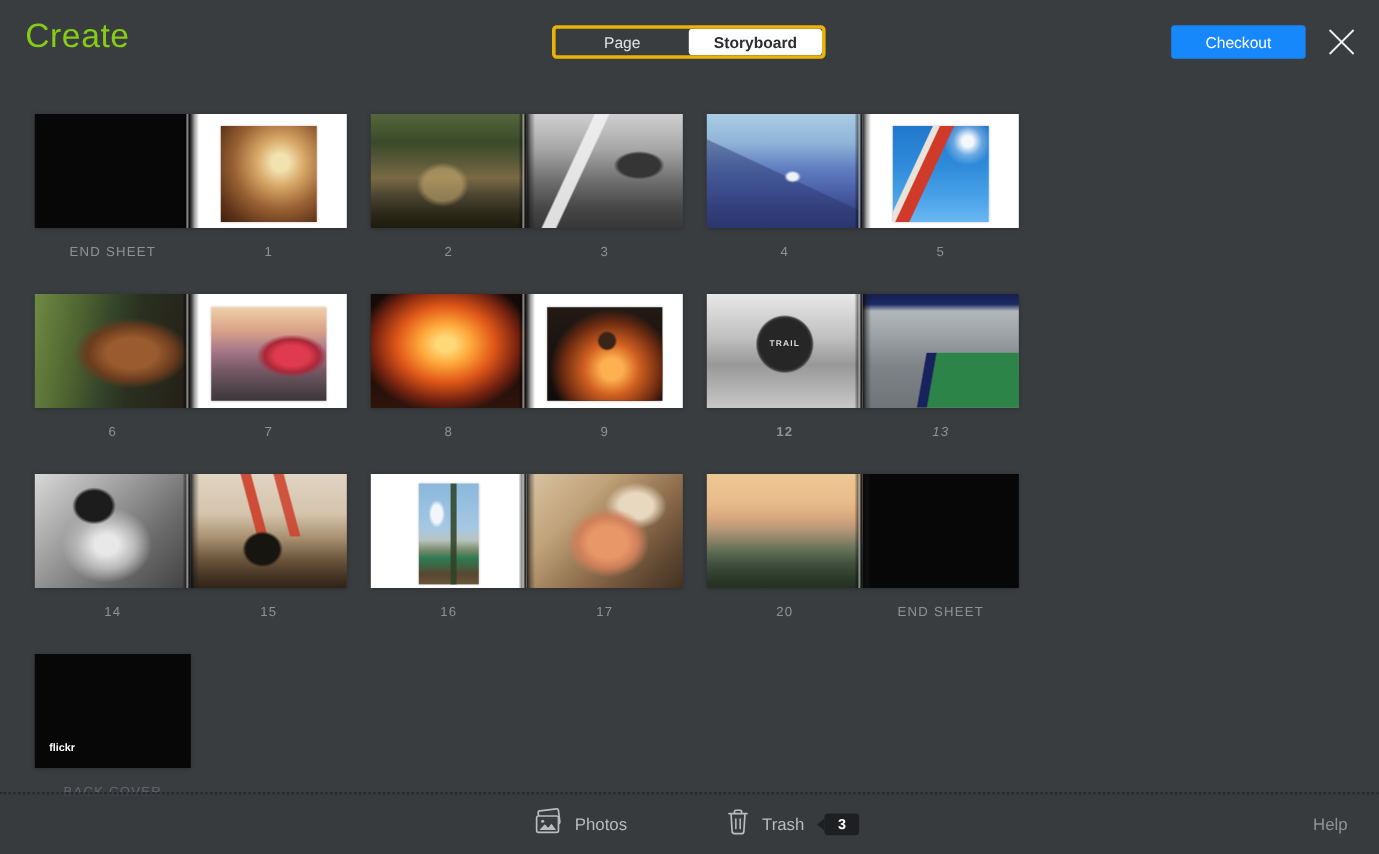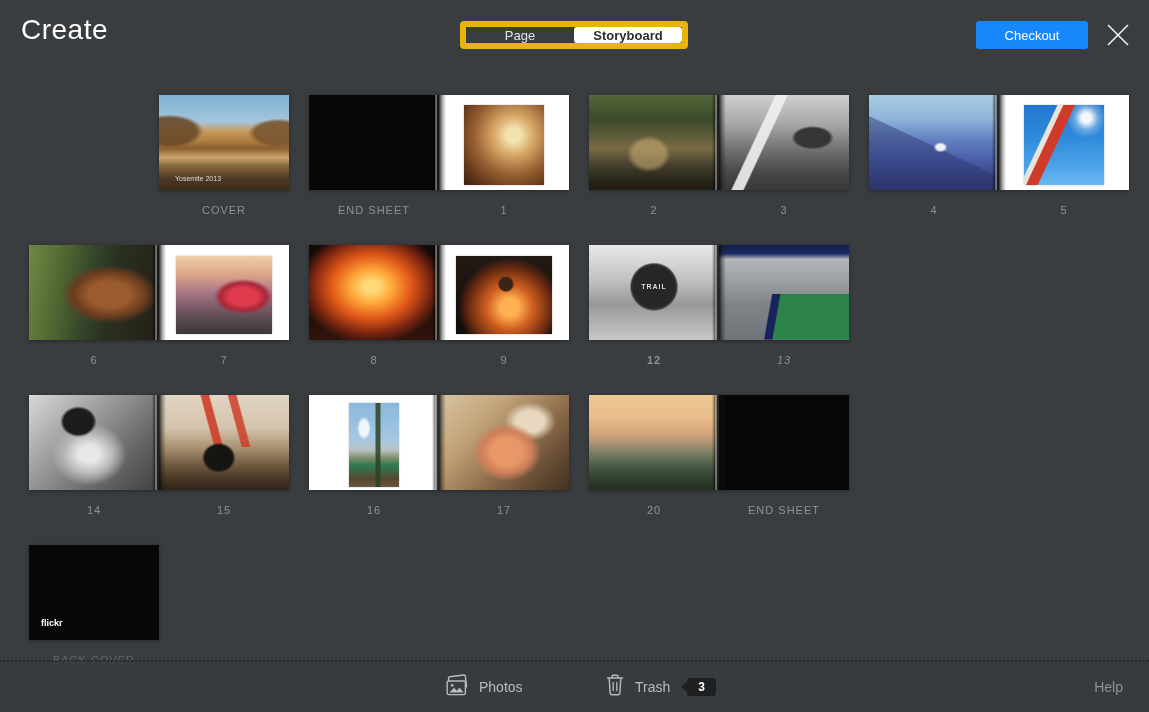--- a/index.html
+++ b/index.html
@@ -5,25 +5,25 @@
   html,body{margin:0;padding:0;}
   body{
     width:1149px;height:712px;position:relative;overflow:hidden;
     background:#3a3d40;
     font-family:"Liberation Sans","DejaVu Sans",sans-serif;
     -webkit-font-smoothing:antialiased;
   }
   
   .page-title{
     position:absolute;left:21px;top:14px;
-    font-size:28px;font-weight:300;letter-spacing:.5px;color:#ffffff;
+    font-size:28px;font-weight:300;letter-spacing:.5px;color:#84cc16;
   }
   .seg-control{
     position:absolute;left:460px;top:21px;width:228px;height:28px;
-    border:6px solid #eab308;border-radius:4px;display:flex;overflow:hidden;
+    border:3px solid #eab308;border-radius:4px;display:flex;overflow:hidden;
     box-sizing:border-box;
   }
   .seg{
     flex:1;display:flex;align-items:center;justify-content:center;
     font-size:13px;color:#e2e4e5;cursor:pointer;
   }
   .seg.selected{background:#ffffff;color:#2b2e30;font-weight:bold;border-radius:3px;}
   .checkout-btn{
     position:absolute;left:976px;top:21px;width:112px;height:28px;
     background:#1787fc;border:none;border-radius:3px;color:#fff;
@@ -184,27 +184,20 @@
 <div class="close-btn">
   <svg width="26" height="26" viewBox="0 0 26 26">
     <line x1="3" y1="3" x2="23" y2="23" stroke="#edeff0" stroke-width="1.6"></line>
     <line x1="23" y1="3" x2="3" y2="23" stroke="#edeff0" stroke-width="1.6"></line>
   </svg>
 </div>
 
 <div class="board" id="board">
     <div class="row">
       <div class="cell">
-        <div class="half-ph"></div>
-        <div class="page art-cover-yosemite">
-          <span class="caption cap-cover-yosemite">Yosemite 2013</span>
-        </div>
-        <div class="page-label" style="left: 130px;">COVER</div>
-      </div>
-      <div class="cell">
         <div class="page art-endsheet-black pg-left"></div>
         <div class="page-label" style="left: 0px;">END SHEET</div>
         <div class="page framed pg-right">
           <div class="inset frame-square art-redwood-trees"></div>
         </div>
         <div class="page-label" style="left: 130px;">1</div>
       </div>
       <div class="cell">
         <div class="page art-river-hiker pg-left"></div>
         <div class="page-label" style="left: 0px;">2</div>

